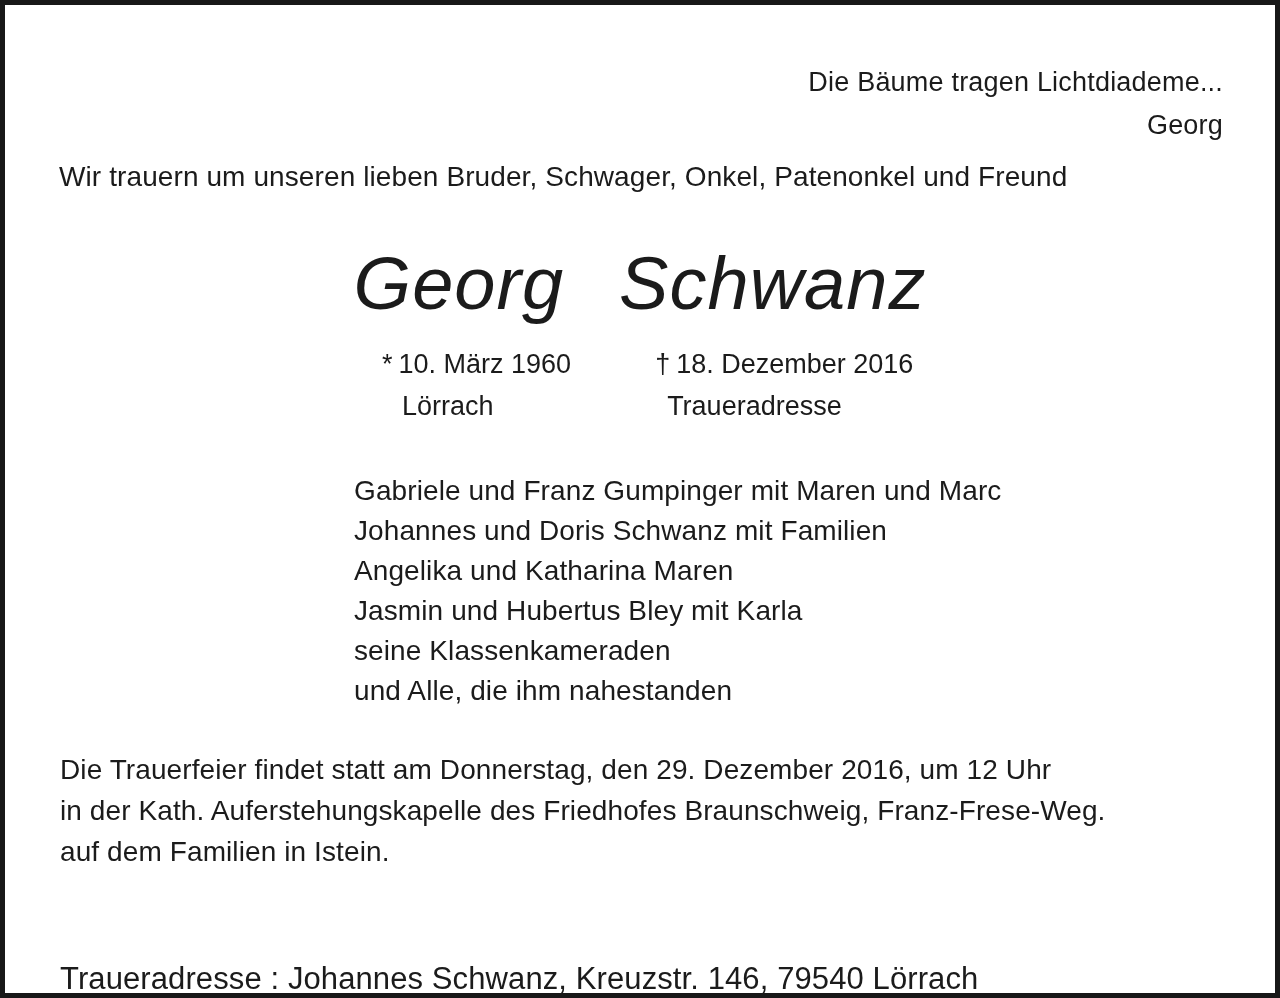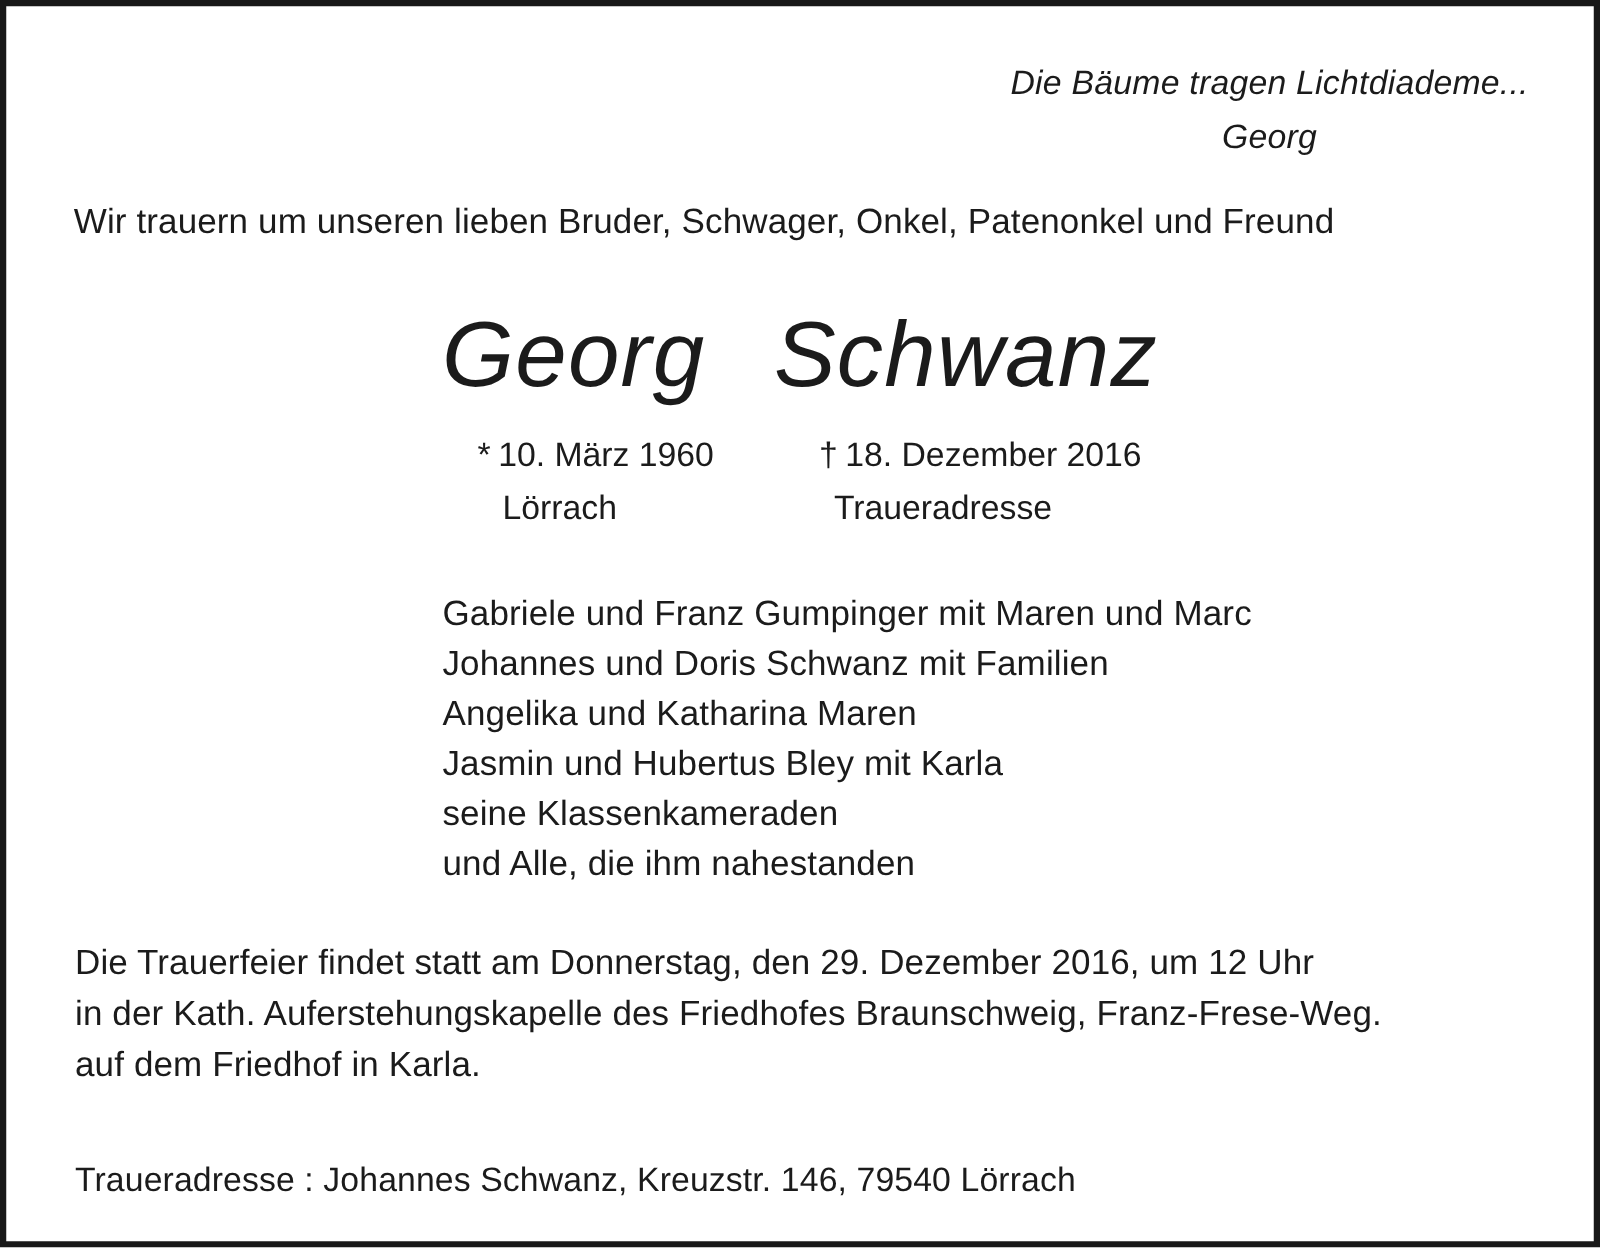--- a/index.html
+++ b/index.html
@@ -18,24 +18,23 @@
     width: 1280px;
     height: 998px;
     background: var(--background);
     border: 5px solid var(--border);
     color: var(--text);
     overflow: hidden;
   }
   
   .epigraph {
     position: absolute;
-    top: 40px;
+    top: 56px;
     right: 52px;
-    text-align: center;
-    font-style: italic;
+    text-align: right;
     font-size: 27px;
     line-height: 42px;
     letter-spacing: 0.2px;
   }
   .epigraph .sig { margin-top: 1px; }
   
   .intro {
     position: absolute;
     left: 54px;
     top: 156px;
@@ -90,22 +89,22 @@
     top: 744px;
     font-size: 28px;
     line-height: 41px;
     letter-spacing: 0.1px;
     white-space: nowrap;
   }
   
   .address {
     position: absolute;
     left: 55px;
-    top: 924px;
-    font-size: 27px;
+    top: 956px;
+    font-size: 31px;
     letter-spacing: 0.1px;
     white-space: nowrap;
   }
 </style>
 </head>
 <body>
 
 <div class="sheet">
 
   <div class="epigraph">
@@ -133,18 +132,18 @@
     <div>Johannes und Doris Schwanz mit Familien</div>
     <div>Angelika und Katharina Maren</div>
     <div>Jasmin und Hubertus Bley mit Karla</div>
     <div>seine Klassenkameraden</div>
     <div>und Alle, die ihm nahestanden</div>
   </div>
 
   <div class="ceremony">
     <div>Die Trauerfeier findet statt am Donnerstag, den 29. Dezember 2016, um 12 Uhr</div>
     <div>in der Kath. Auferstehungskapelle des Friedhofes Braunschweig, Franz-Frese-Weg.</div>
-    <div>auf dem Friedhof in Karla.</div>
+    <div>auf dem Familien in Istein.</div>
   </div>
 
   <div class="address">Traueradresse : Johannes Schwanz, Kreuzstr. 146, 79540 Lörrach</div>
 
 </div>
 
 </body></html>

